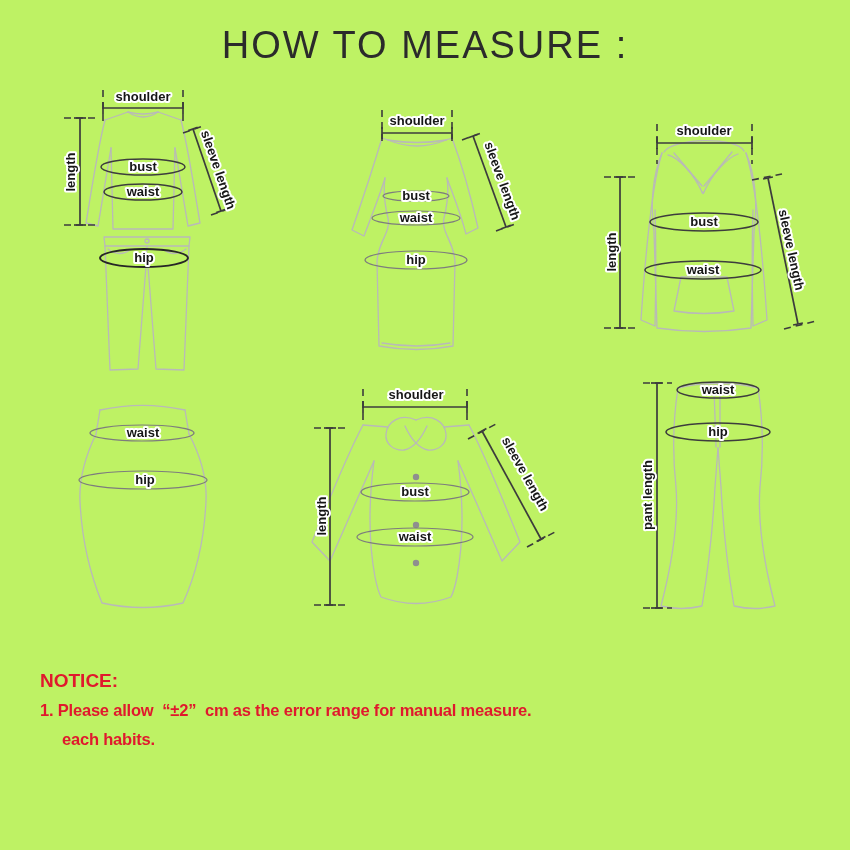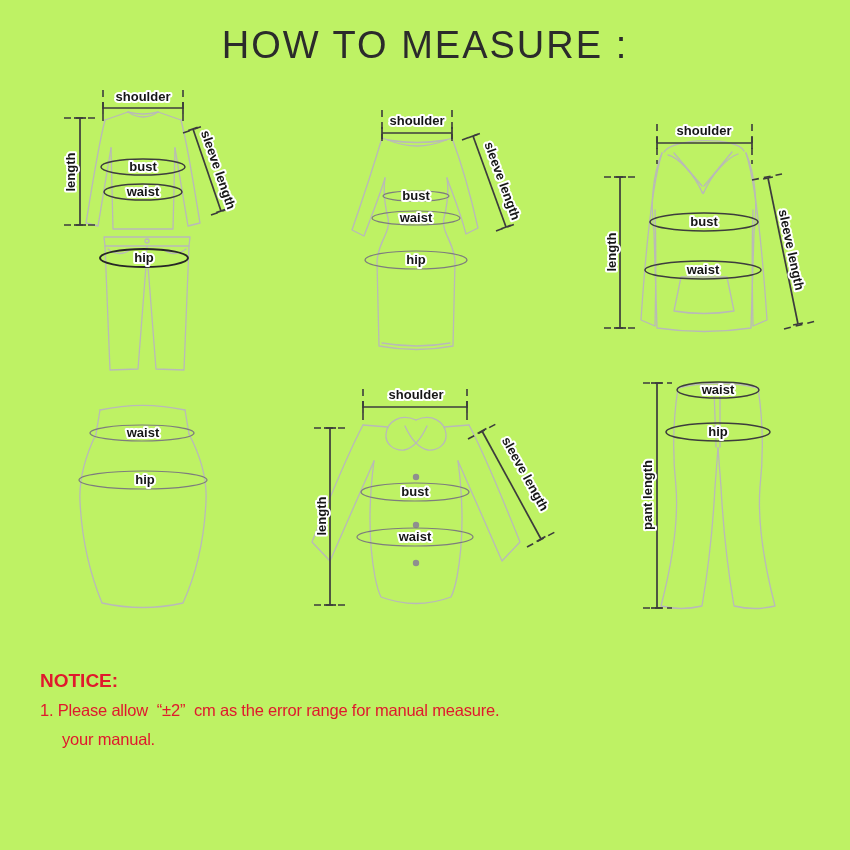--- a/index.html
+++ b/index.html
@@ -17,21 +17,21 @@
   
   .m{stroke:#3c3c3c;stroke-width:1.7;}
   .md{stroke:#3c3c3c;stroke-width:1.6;stroke-dasharray:7 5;}
   
   .lbl{font-family:"Liberation Sans",sans-serif;font-size:13px;font-weight:bold;fill:#161616;
        text-anchor:middle;paint-order:stroke;stroke:#ffffff;stroke-width:4px;stroke-linejoin:round;}
   .btn{fill:#8f8f8f;stroke:none;}
   
   .notice{position:absolute;left:40px;top:642px;margin-top:24px;}
   .notice-heading{font-size:19px;font-weight:bold;line-height:30px;}
-  .notice-line{font-size:16.5px;font-weight:normal;letter-spacing:-0.2px;line-height:29px;white-space:pre;}
+  .notice-line{font-size:16.5px;font-weight:bold;letter-spacing:-0.2px;line-height:29px;white-space:pre;}
   .notice-line.cont{padding-left:22px;}
 </style>
 </head>
 <body>
 
 <div class="canvas">
 
   <div class="title">HOW TO MEASURE :</div>
 
   <svg class="panel" style="left:50px;top:85px;" width="200" height="295" viewBox="0 0 200 295">
@@ -237,16 +237,16 @@
     </g>
     <ellipse class="el2" cx="108" cy="15" rx="41" ry="8"></ellipse>
     <text class="lbl" x="108" y="19">waist</text>
     <ellipse class="el2" cx="108" cy="57" rx="52" ry="9"></ellipse>
     <text class="lbl" x="108" y="61">hip</text>
   </svg>
 
   <div class="notice">
     <div class="notice-heading" style="color: rgb(224, 25, 45);">NOTICE:</div>
     <div class="notice-line" style="color: rgb(224, 25, 45);">1. Please allow  “±2”  cm as the error range for manual measure.</div>
-    <div class="notice-line cont" style="color: rgb(224, 25, 45);">your manual.</div>
+    <div class="notice-line cont" style="color: rgb(224, 25, 45);">each habits.</div>
   </div>
 
 </div>
 
 </body></html>

